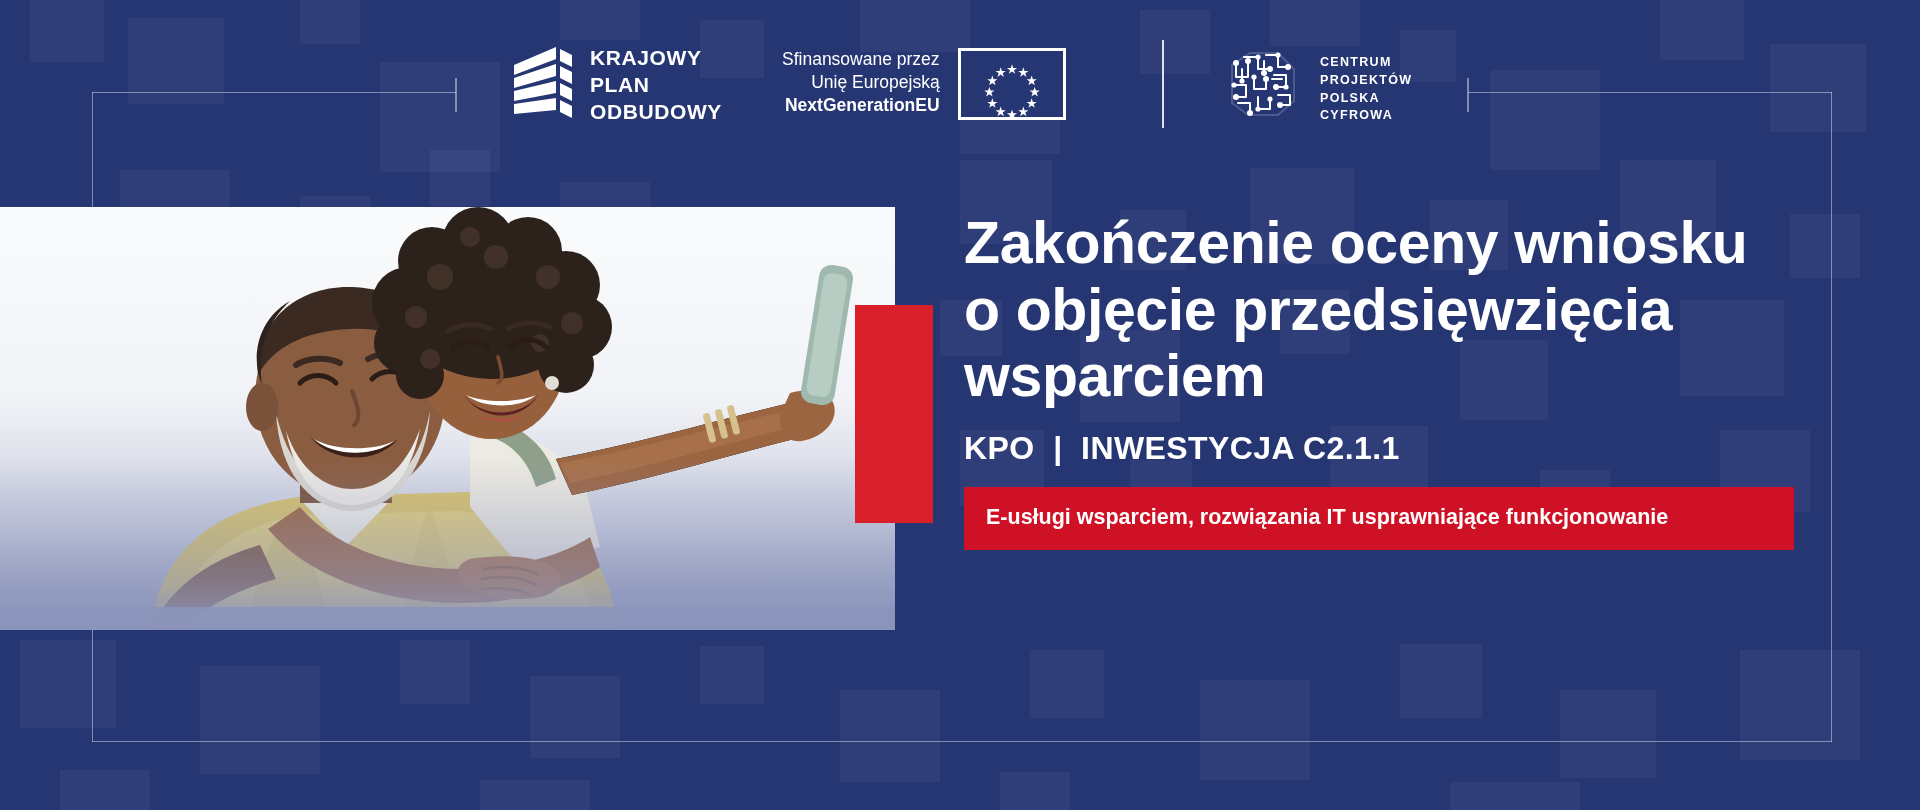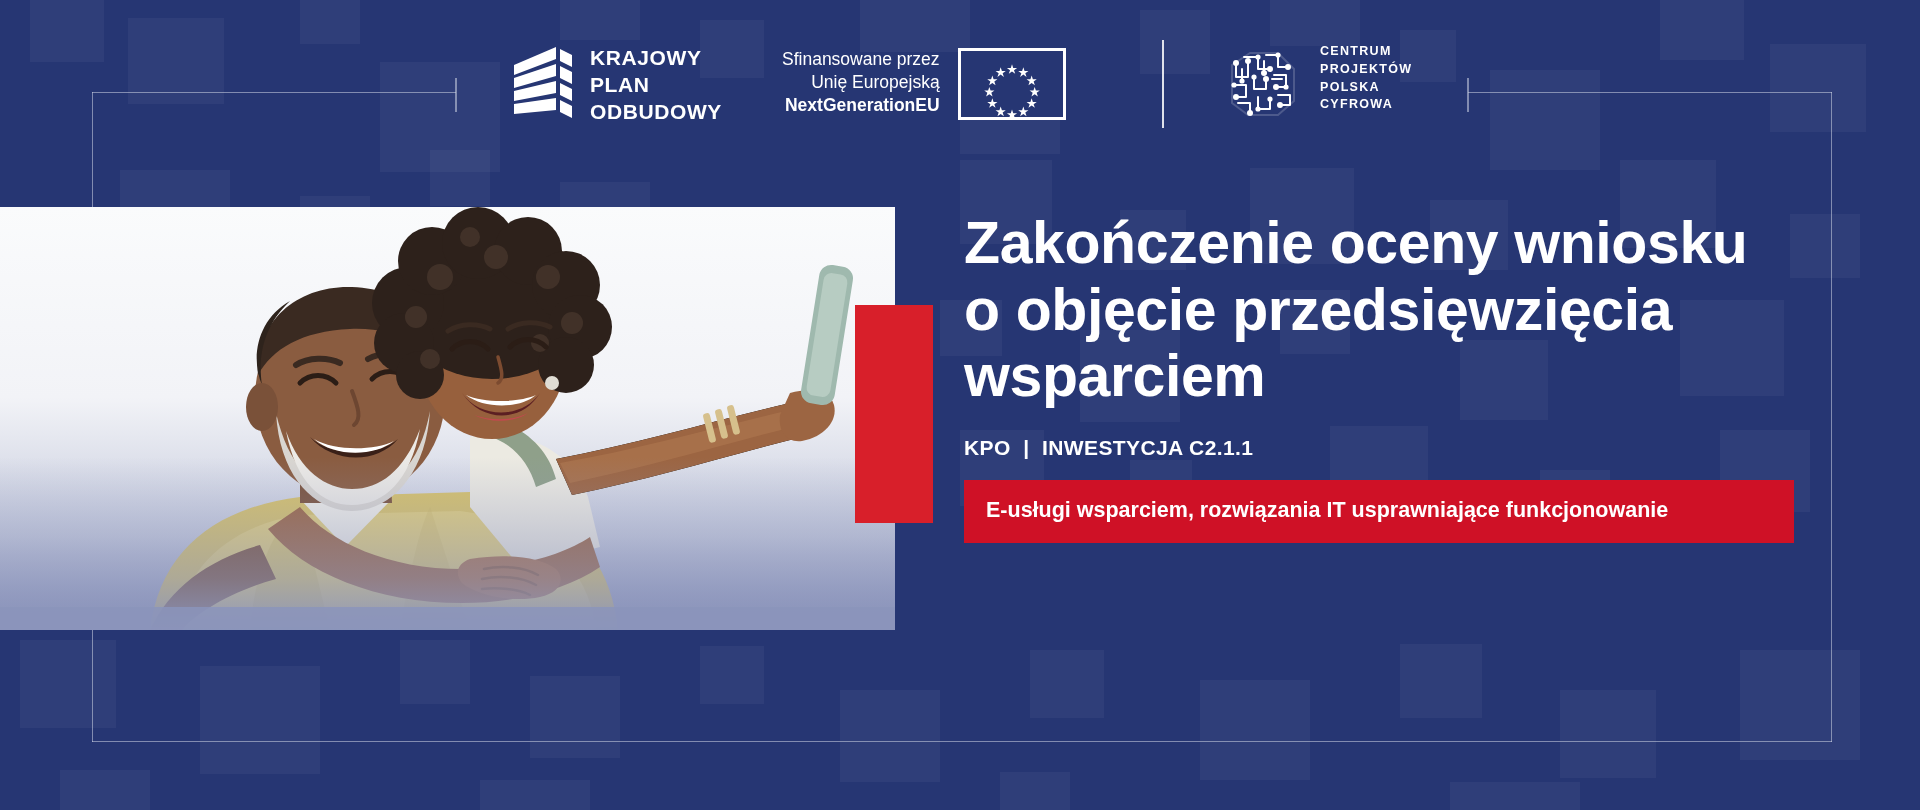--- a/index.html
+++ b/index.html
@@ -65,21 +65,21 @@
   }
   .eu-stars { position:absolute; inset:0; }
 
   .logo-sep {
     position:absolute; left:1162px; top:40px;
     width:2px; height:88px; background:rgba(255,255,255,0.85);
   }
 
   .logo-cppc {
     position:absolute; left:1222px; top:43px;
-    display:flex; align-items:flex-start; gap:16px;
+    display:flex; align-items:flex-end; gap:16px;
   }
   .cppc-mark { width:82px; height:82px; }
   .cppc-words {
     color:#ffffff; font-size:12.5px; font-weight:bold;
     line-height:1.42; letter-spacing:1.3px;
   }
 
   
   .photo {
     position:absolute; left:0; top:207px; width:895px; height:423px;
@@ -97,22 +97,22 @@
 
   
   .content { position:absolute; left:964px; top:210px; width:830px; }
   .headline {
     color:#ffffff; font-weight:bold;
     font-size:59px; line-height:1.13;
     letter-spacing:-0.4px;
   }
   .subline {
     color:#ffffff; font-weight:bold;
-    font-size:21px; letter-spacing:0.4px;
-    margin-top:26px;
+    font-size:32px; letter-spacing:0.4px;
+    margin-top:20px;
   }
   .redbar {
     margin-top:20px;
     background:#cf1126;
     padding:16px 22px 18px 22px;
     width:830px;
   }
   .redbar p {
     color:#ffffff; font-weight:bold;
     font-size:21.5px; line-height:1.36;

